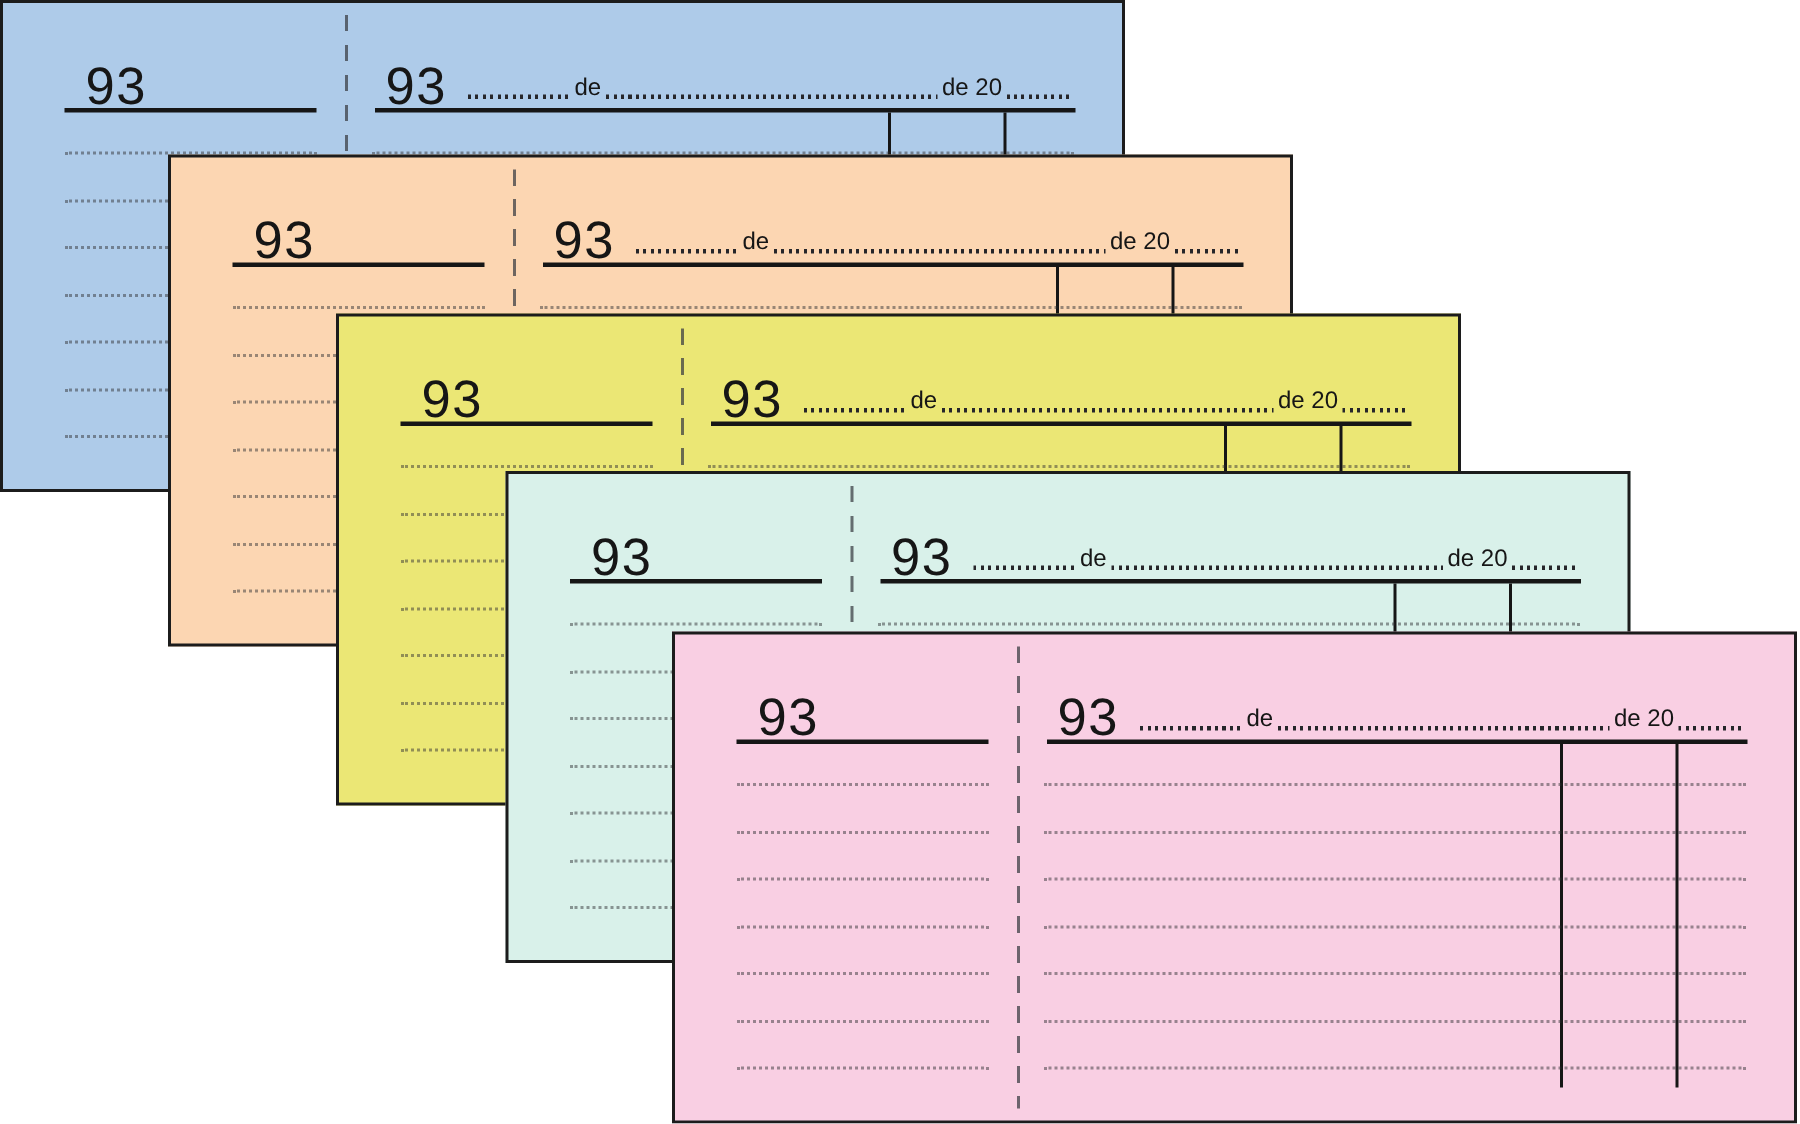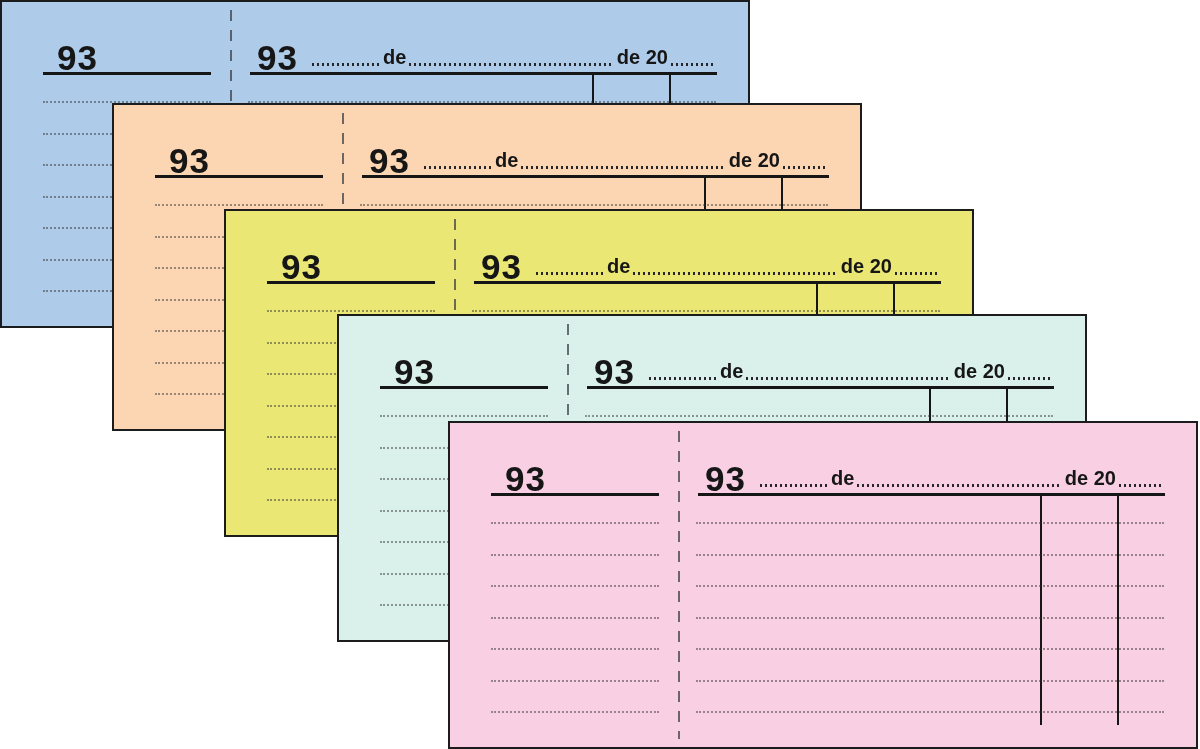--- a/index.html
+++ b/index.html
@@ -1,18 +1,18 @@
 <!DOCTYPE html>
 <html><head>
 <meta charset="utf-8">
 <style>
   * { margin:0; padding:0; box-sizing:border-box; }
   html,body { width:1200px; height:749px; background:#ffffff; overflow:hidden;
               font-family:"Liberation Sans", sans-serif; }
-  .stage { position:relative; width:1080px; height:749px;font-weight:bold; }
+  .stage { position:relative; width:1080px; height:749px; }
 
   .form { position:absolute; width:750px; height:328px; border:2px solid #1c1c1c; }
   .f0 { left:0;     top:0;   }
   .f1 { left:112px; top:103px; }
   .f2 { left:224px; top:209px; }
   .f3 { left:337px; top:314px; }
   .f4 { left:448px; top:421px; }
 
   .stub-num, .main-num { position:absolute; top:38px; font-size:35px; line-height:1;
                          color:#161616; letter-spacing:1px; }
@@ -22,21 +22,21 @@
   .stub-underline { position:absolute; left:41px;  top:70px; width:168px; height:3px; background:#161616; }
   .main-underline { position:absolute; left:248px; top:70px; width:467px; height:3px; background:#161616; }
 
   
   .perf { position:absolute; left:228px; top:8px; width:2px; height:308px;
           background:repeating-linear-gradient(to bottom, rgba(55,58,64,.72) 0 11px, transparent 11px 20px); }
 
   
   .header-line { position:absolute; left:248px; top:44px; width:467px; height:22px;
                  display:flex; align-items:flex-end; }
-  .lbl  { font-size:20px; line-height:1; color:#161616; padding:0 3px 1px; white-space:nowrap; }
+  .lbl  { font-size:16px; line-height:1; color:#161616; padding:0 3px 1px; white-space:nowrap; }
   .dots { height:3px; margin-bottom:2px;
           background:repeating-linear-gradient(to right, #26262a 0 2px, transparent 2px 5px); }
   .dots.d1 { width:68px; margin-left:62px; }
   .dots.grow { flex:1; }
   .dots.d3 { width:44px; margin-right:2px; }
 
   
   .col { position:absolute; top:73px; width:2px; height:229px; background:#161616; }
   .v1 { left:590px; }
   .v2 { left:667px; }

